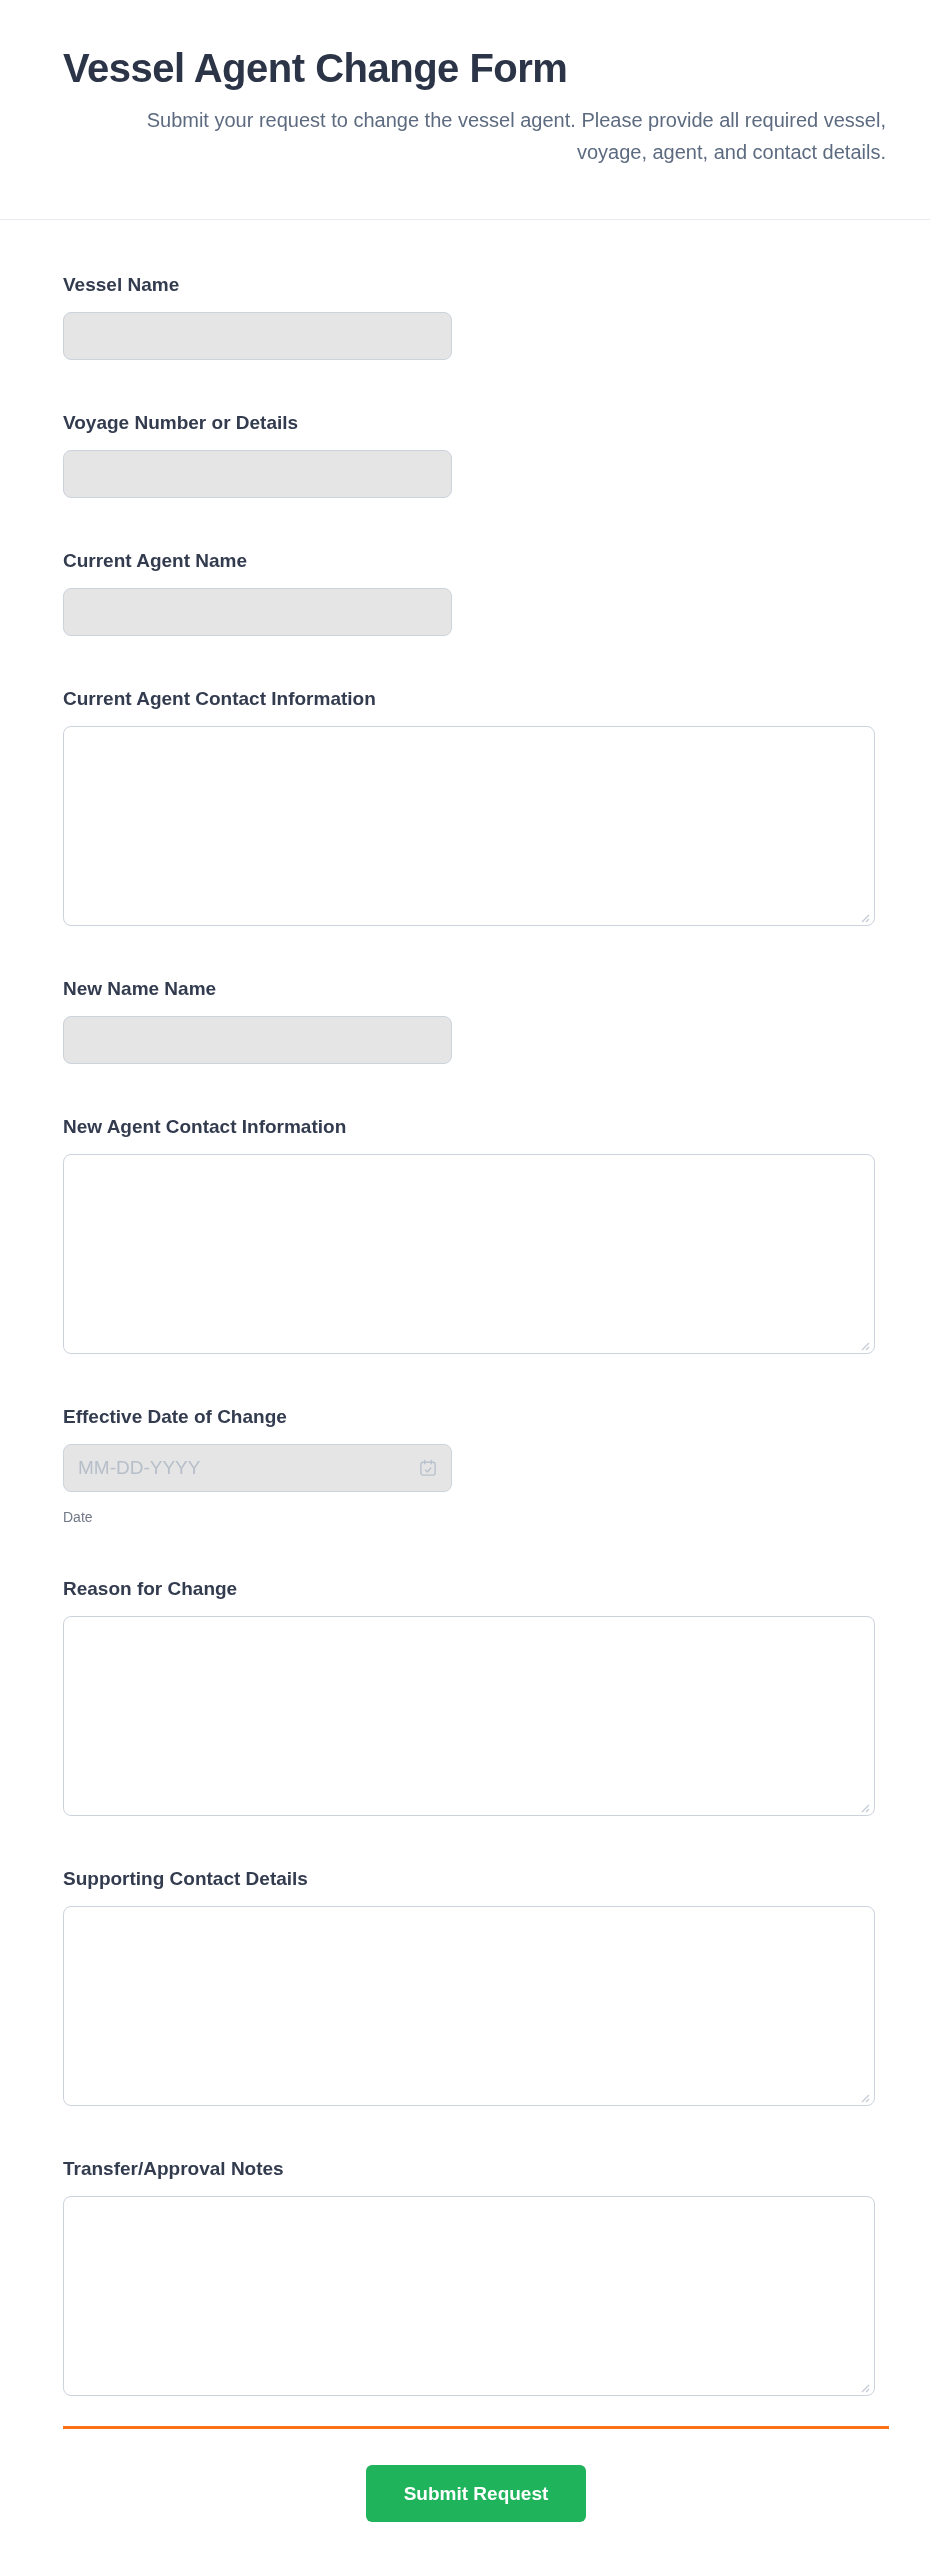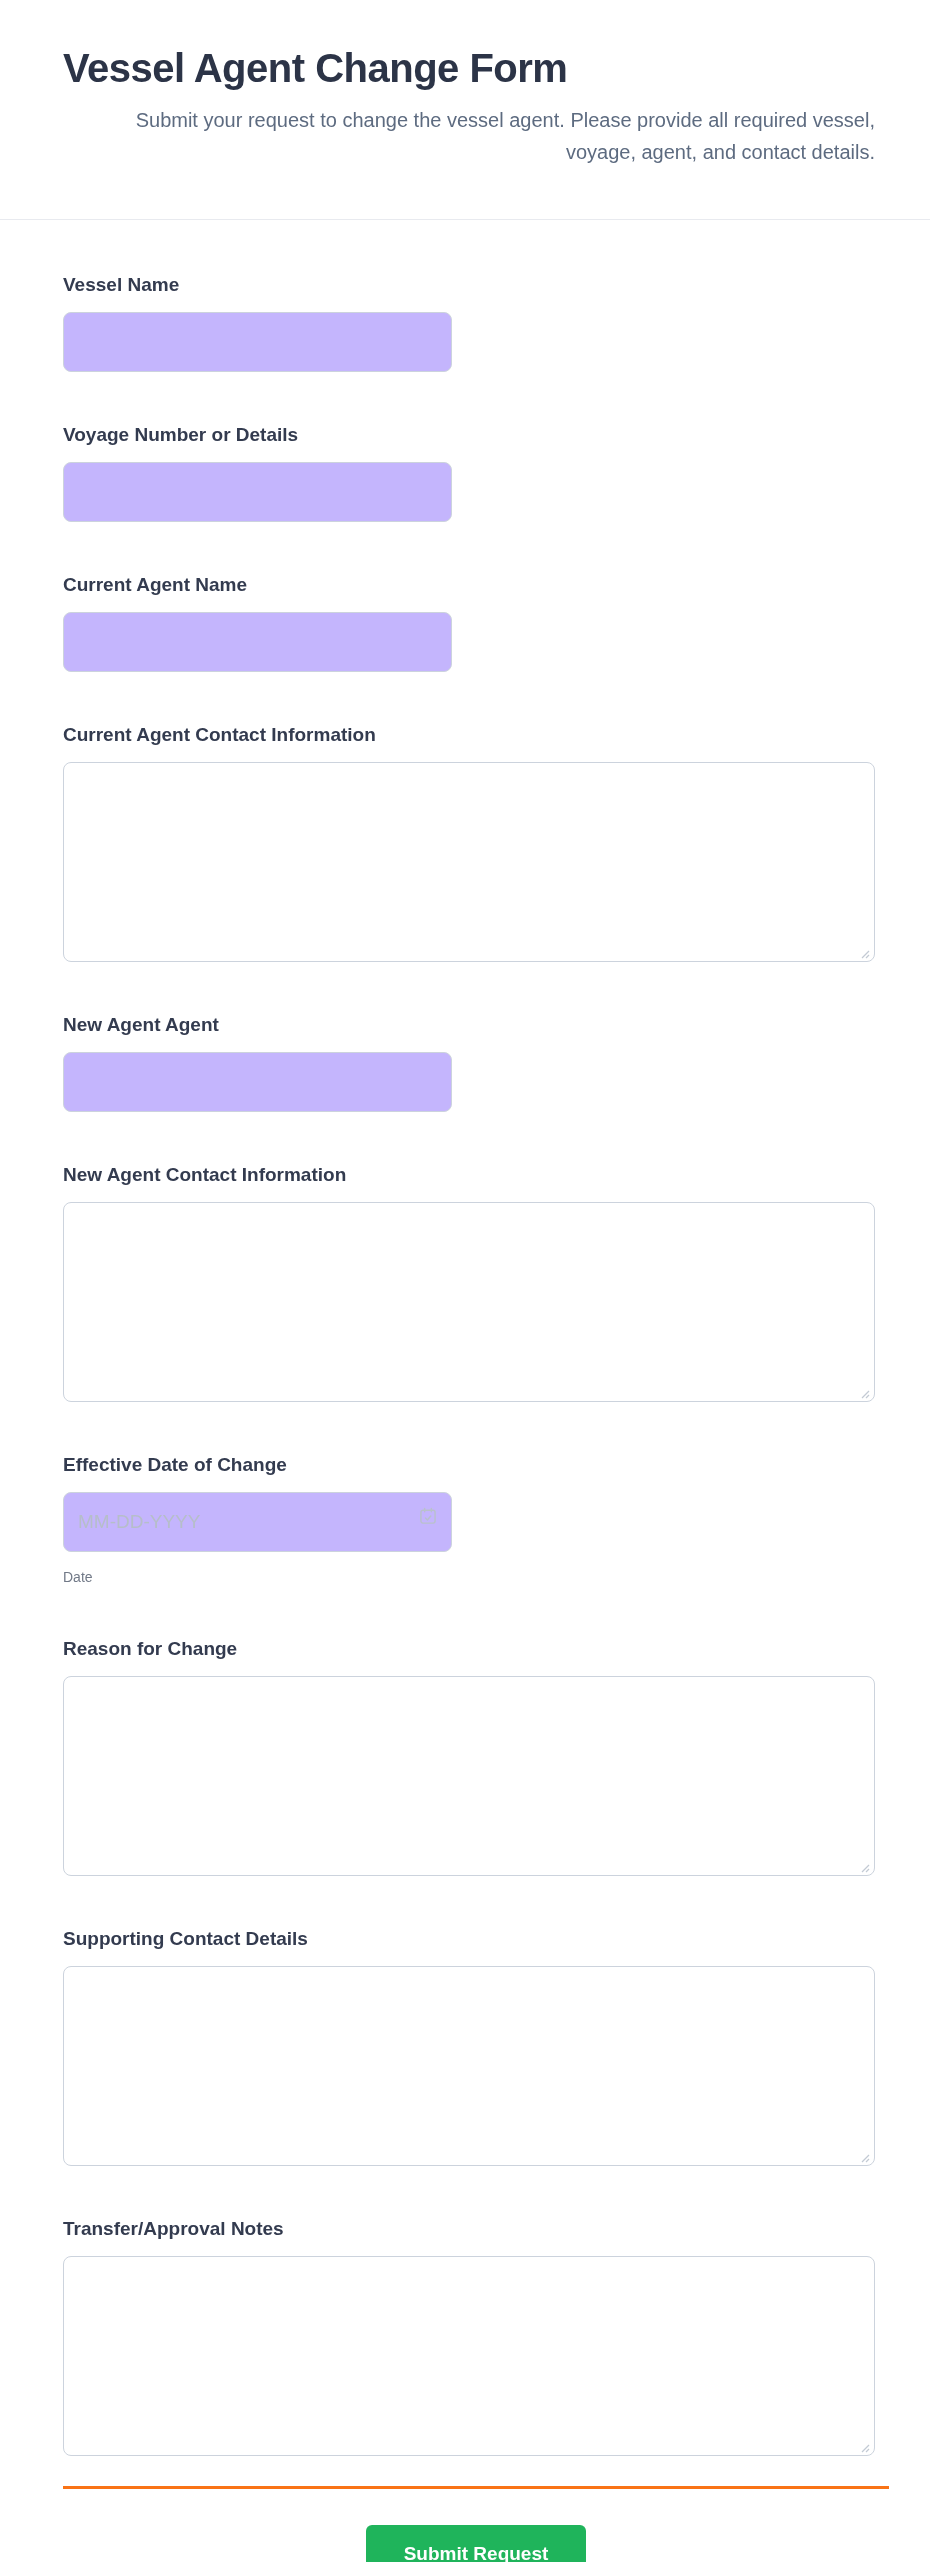--- a/index.html
+++ b/index.html
@@ -9,21 +9,21 @@
     height: 2562px;
     margin: 0;
     font-family: "Liberation Sans", sans-serif;
     color: #333b4f;
     overflow: hidden;
   }
   .page { width: 930px; }
 
   
   .header {
-    padding: 44px 55px 51px 63px;
+    padding: 44px 44px 51px 63px;
     border-bottom: 1px solid #e8eaef;
   }
   .page-title {
     font-size: 40px;
     line-height: 48px;
     font-weight: bold;
     color: #2c3447;
     letter-spacing: -0.5px;
   }
   .page-subtitle {
@@ -41,24 +41,24 @@
     display: block;
     font-size: 19px;
     line-height: 26px;
     font-weight: bold;
     color: #333b4f;
     margin-bottom: 14px;
   }
   .text-input {
     display: block;
     width: 389px;
-    height: 60px;
+    height: 48px;
     border: 1px solid #ccd3dd;
     border-radius: 8px;
-    background: #c4b5fd;
+    background: #e5e5e5;
     font-family: "Liberation Sans", sans-serif;
     font-size: 19px;
     color: #333b4f;
     padding: 0 14px;
     outline: none;
   }
   .ta-wrap { position: relative; width: 812px; }
   .textarea-input {
     display: block;
     width: 812px;
@@ -157,21 +157,21 @@
         <span class="resize-handle">
           <svg width="12" height="12" viewBox="0 0 12 12" fill="none" stroke="#c3cad4" stroke-width="1.2">
             <line x1="4" y1="11" x2="11" y2="4"></line>
               <line x1="8" y1="11" x2="11" y2="8"></line>
           </svg>
         </span>
       </div>
     </div>
 
     <div class="field">
-      <label class="field-label">New Agent Agent</label>
+      <label class="field-label">New Name Name</label>
       <input type="text" class="text-input" value="" style="">
     </div>
 
     <div class="field">
       <label class="field-label">New Agent Contact Information</label>
       <div class="ta-wrap">
         <textarea class="textarea-input" style=""></textarea>
         <span class="resize-handle">
           <svg width="12" height="12" viewBox="0 0 12 12" fill="none" stroke="#c3cad4" stroke-width="1.2">
             <line x1="4" y1="11" x2="11" y2="4"></line>

